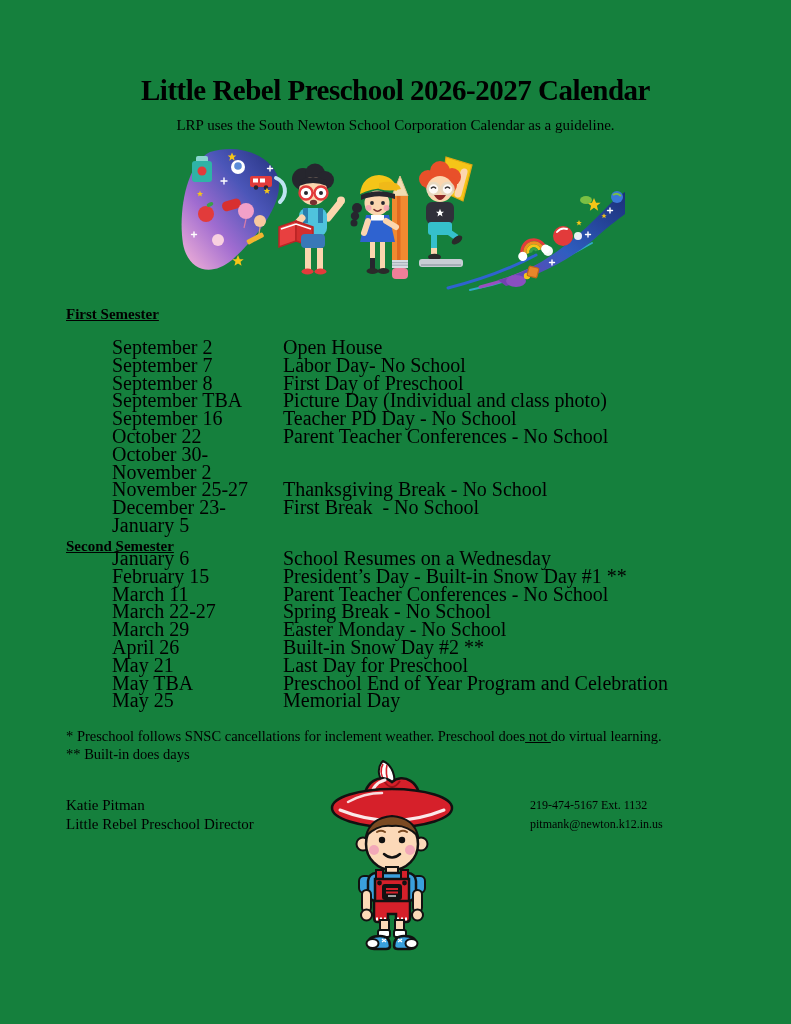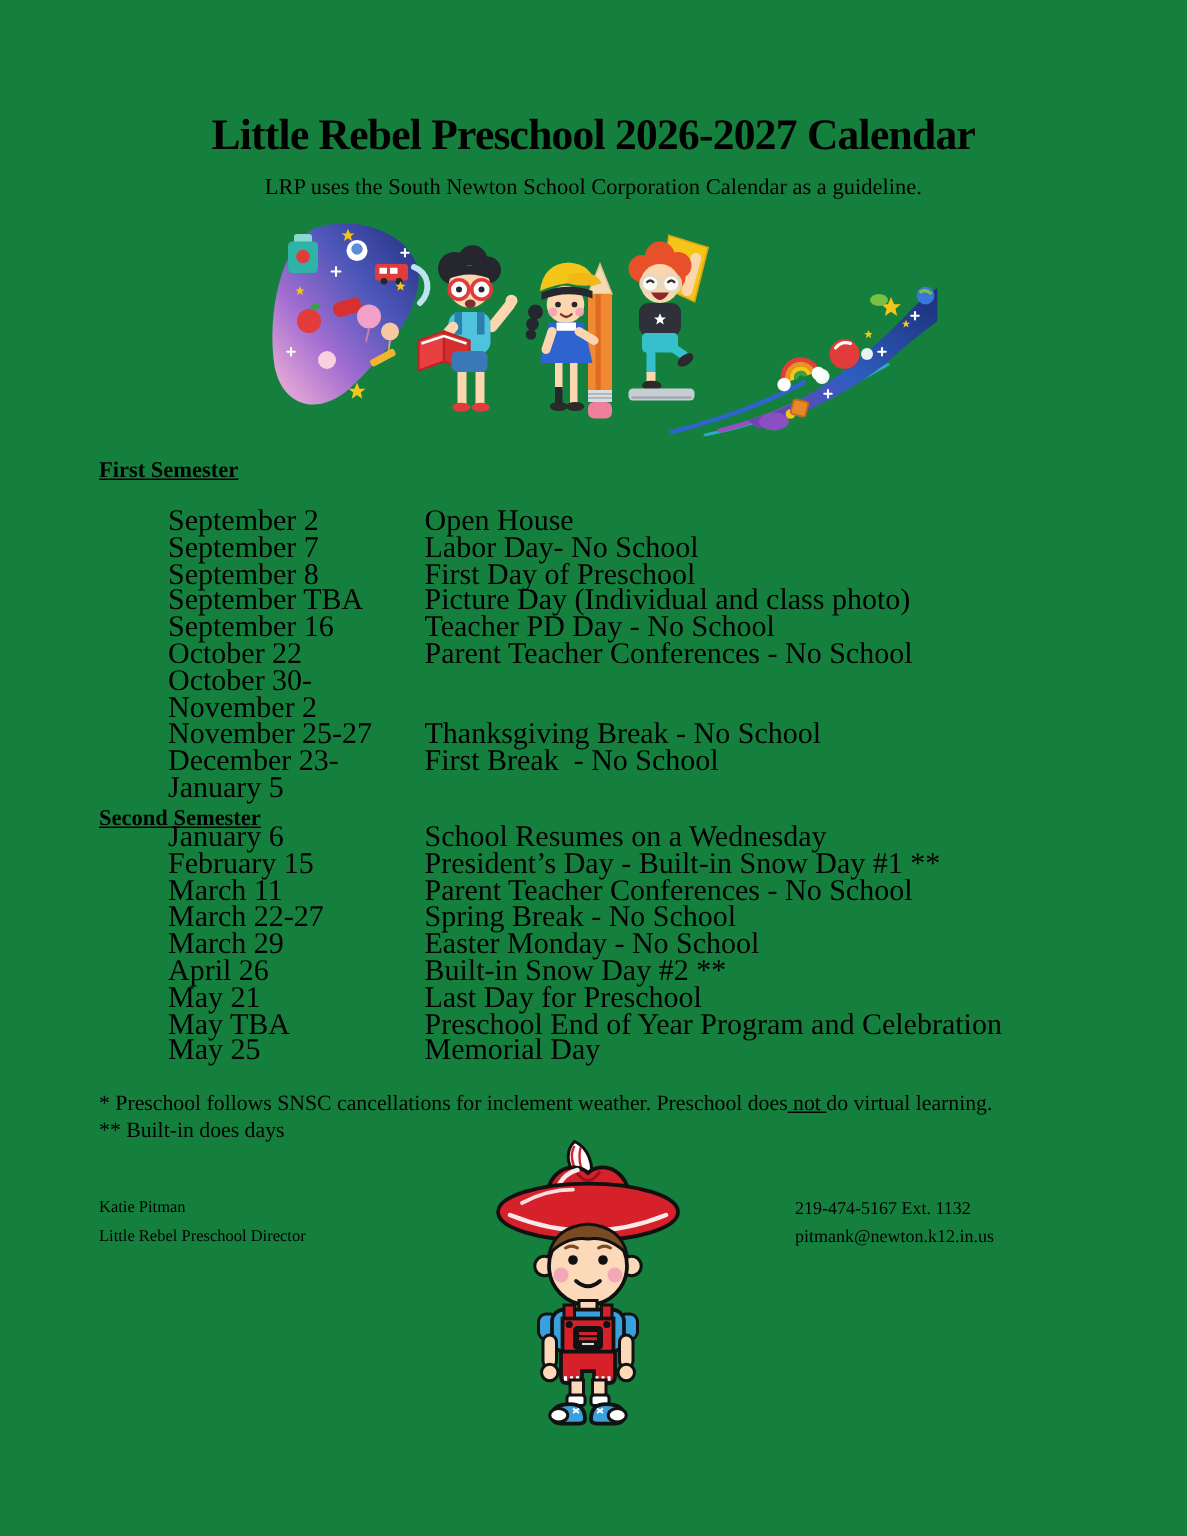--- a/index.html
+++ b/index.html
@@ -33,21 +33,21 @@
   .cal-date{width:171px;flex:none;white-space:pre-wrap;}
   .cal-desc{flex:1;white-space:pre-wrap;}
   .footnotes{
     position:absolute;left:66px;top:727px;width:680px;
     font-size:14.5px;line-height:18.4px;
   }
   .footnotes .u{text-decoration:underline;white-space:pre-wrap;}
   .footnotes span{white-space:pre-wrap;}
   .contact-left{
     position:absolute;left:66px;top:796px;
-    font-size:11px;line-height:18.6px;
+    font-size:15px;line-height:18.6px;
   }
   .contact-right{
     position:absolute;left:530px;top:796px;
     font-size:12px;line-height:18.6px;
   }
   .mascot{position:absolute;left:326px;top:760px;width:136px;height:194px;}
 </style>
 </head>
 <body>
 

